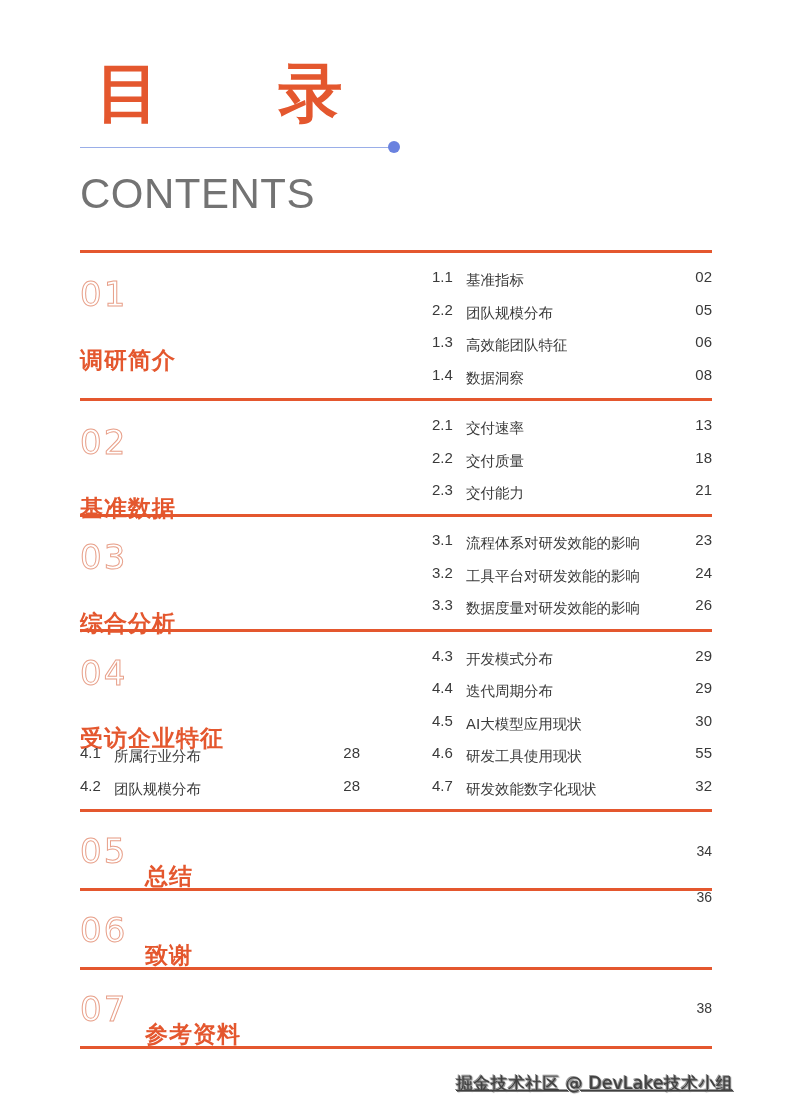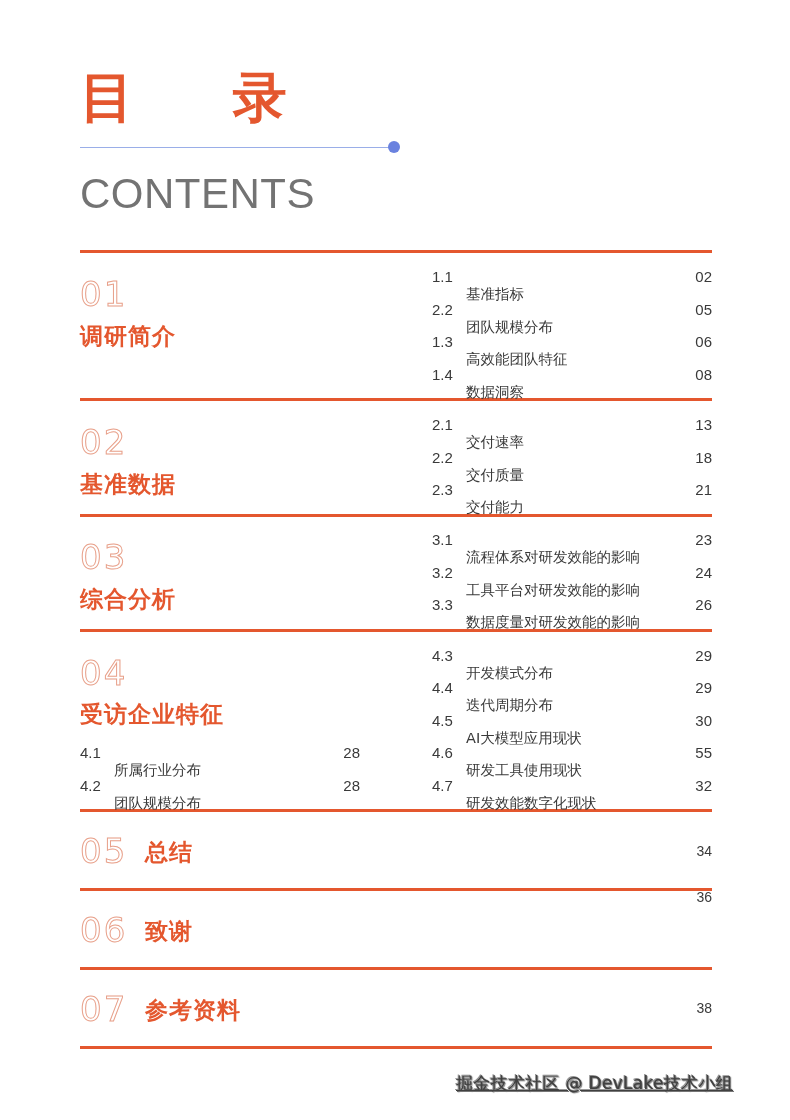--- a/index.html
+++ b/index.html
@@ -2,23 +2,23 @@
 <html><head>
   <meta charset="utf-8">
   <style>
     html, body { margin: 0; padding: 0; background: #ffffff; }
     body {
       width: 790px; height: 1120px; position: relative; overflow: hidden;
       font-family: "DejaVu Sans", "Liberation Sans", sans-serif;
       color: #333333;
     }
     .title {
-      position: absolute; left: 80px; top: 66px;
-      font-size: 54px; font-weight: bold; color: #e4572e;
-      letter-spacing: 40px; line-height: 64px;
+      position: absolute; left: 96px; top: 66px;
+      font-size: 64px; font-weight: bold; color: #e4572e;
+      letter-spacing: 40px; line-height: 64px; font-family: Liberation Mono, monospace;
     }
     .title-rule {
       position: absolute; left: 80px; top: 147px; width: 314px; height: 1px;
       background: #9aaee8;
     }
     .title-dot {
       position: absolute; left: 388px; top: 141px; width: 12px; height: 12px;
       border-radius: 50%; background: #6a82df;
     }
     .subtitle {
@@ -32,26 +32,27 @@
     .sec-num {
       position: absolute; left: 80px;
       font-family: "DejaVu Sans", sans-serif;
       font-size: 34px; line-height: 38px; letter-spacing: 2px;
       color: transparent; -webkit-text-stroke: 1px #e8a08a;
     }
     .sec-title {
       position: absolute; left: 80px;
       font-size: 23px; font-weight: bold; color: #e4572e; line-height: 28px;
       letter-spacing: 1px;
+      margin-top: 24px;
     }
     .sub {
       position: absolute; height: 20px; font-size: 14.5px; line-height: 20px; color: #3a3a3a;
     }
     .sub .num { position: absolute; left: 0; top: 0; font-family: "Liberation Sans", sans-serif; font-size: 15px; }
-    .sub .lbl { position: absolute; left: 34px; top: 17px; white-space: nowrap; }
+    .sub .lbl { position: absolute; left: 34px; top: 3px; white-space: nowrap; }
     .sub .pg { position: absolute; right: 0; top: 0; font-family: "Liberation Sans", sans-serif; font-size: 15px; }
     .right-sub { left: 432px; width: 280px; }
     .left-sub { left: 80px; width: 280px; }
     .pg-solo {
       position: absolute; right: 78px; font-family: "Liberation Sans", sans-serif;
       font-size: 14px; color: #3a3a3a; line-height: 20px;
     }
     .watermark {
       position: absolute; left: 456px; top: 1072px;
       font-size: 17px; color: #404040; letter-spacing: 0.3px;

